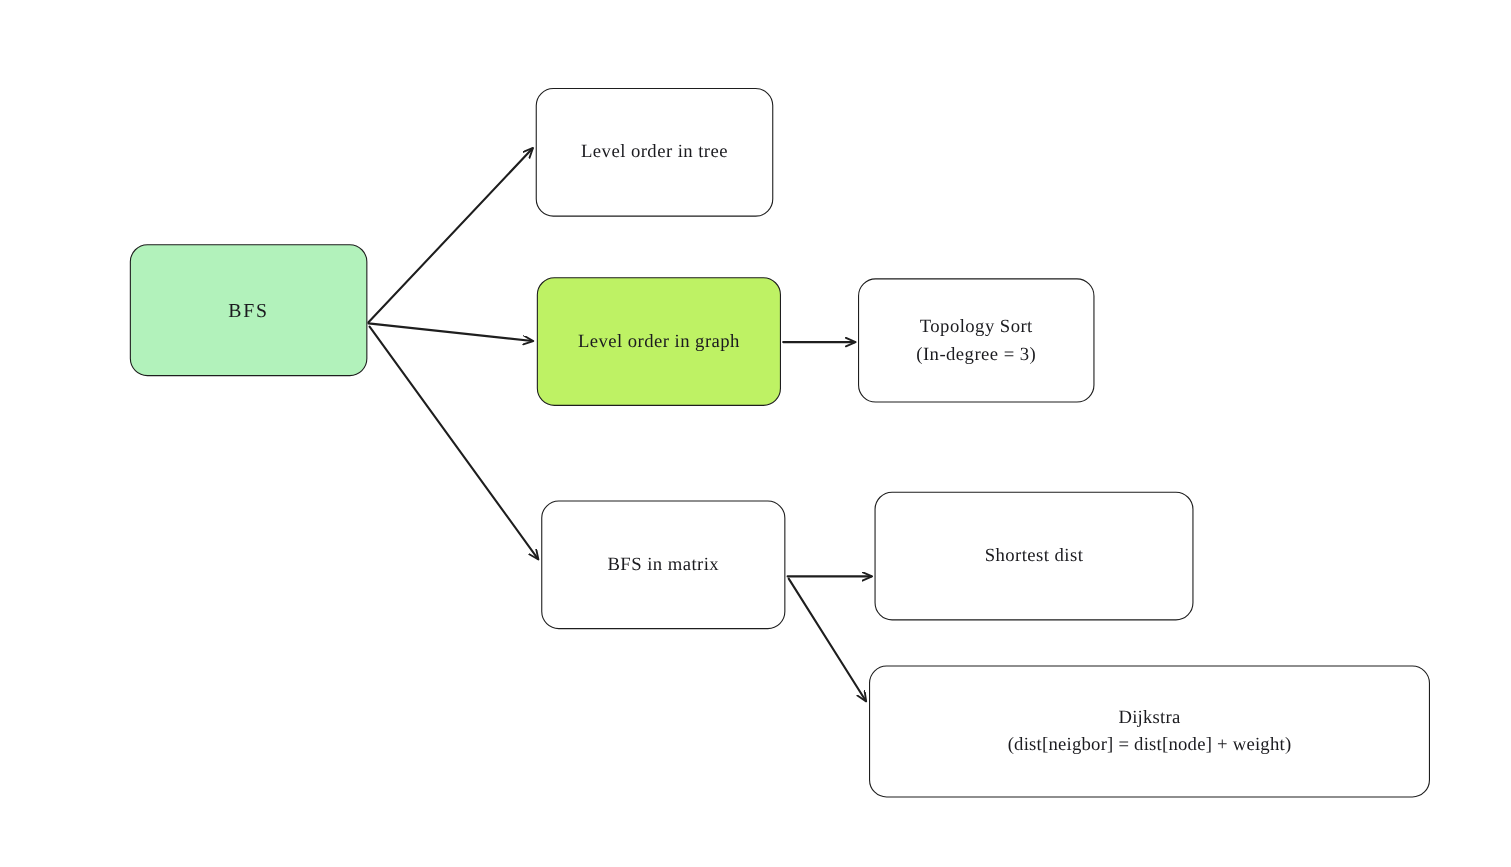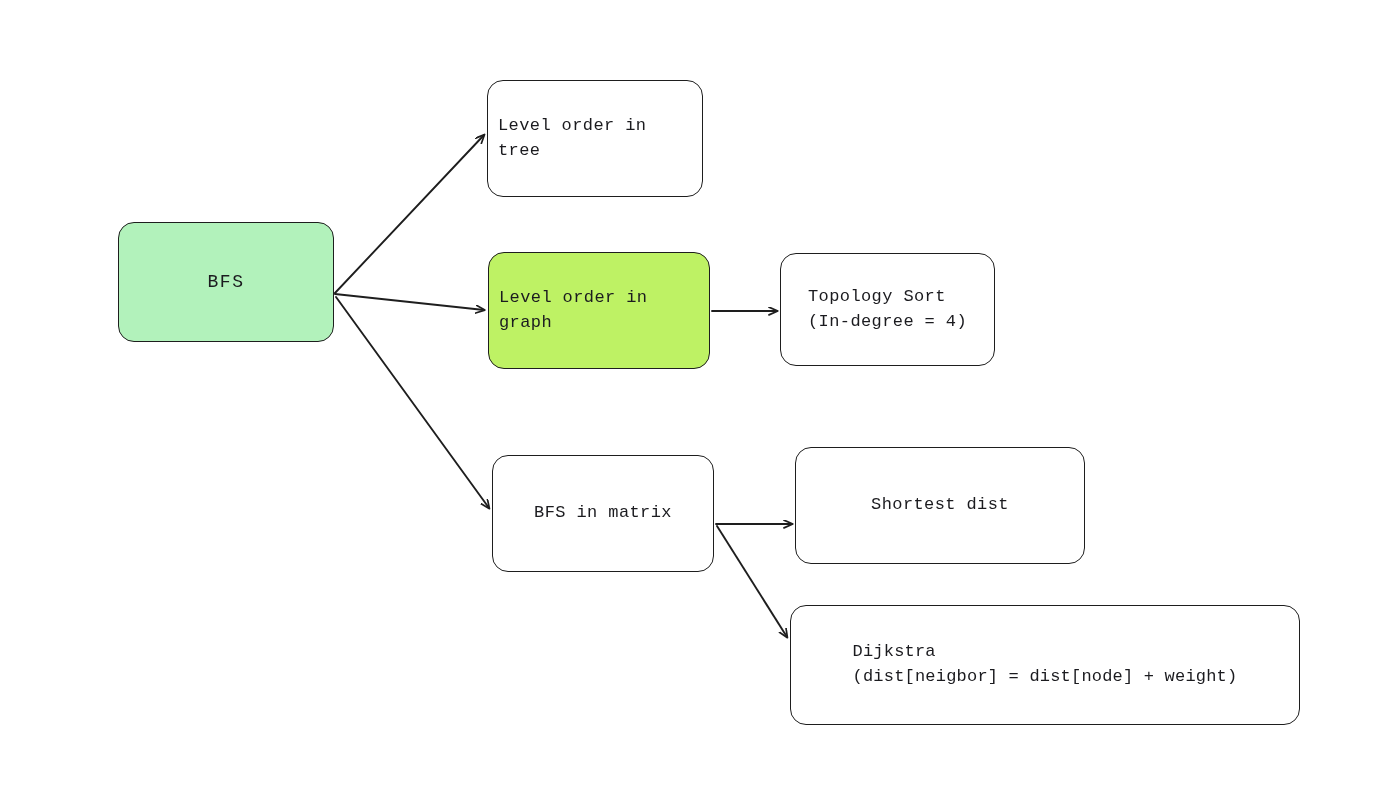--- a/index.html
+++ b/index.html
@@ -25,25 +25,26 @@
   }
   .node {
     position: absolute;
     box-sizing: border-box;
     border: 1.9px solid #1e1e1e;
     border-radius: 16px;
     background: #ffffff;
     display: flex;
     align-items: center;
     justify-content: center;
+    text-align: center;
     color: #1b1b1f;
     font-size: 17px;
     line-height: 1.45;
     letter-spacing: 0.4px;
-    font-family: Liberation Mono, monospace;
+    font-family: Liberation Serif, serif;
   }
   .node .label {
     white-space: pre-line;
     padding: 0 10px;
   }
   .node.root {
     background: #b2f2bb;
     border-color: #1e1e1e;
   }
   .node.root .label {
@@ -79,21 +80,21 @@
         <span class="label">BFS</span>
       </div>
       <div class="node" style="left: 487px; top: 80px; width: 216px; height: 117px; background: rgb(255, 255, 255); font-size: 17px;">
         <span class="label">Level order in tree</span>
       </div>
       <div class="node" style="left: 488px; top: 252px; width: 222px; height: 117px; background: #bef264; font-size: 17px;">
         <span class="label">Level order in graph</span>
       </div>
       <div class="node" style="left: 780px; top: 253px; width: 215px; height: 113px; background: rgb(255, 255, 255); font-size: 17px;">
         <span class="label">Topology Sort
-(In-degree = 4)</span>
+(In-degree = 3)</span>
       </div>
       <div class="node" style="left: 492px; top: 455px; width: 222px; height: 117px; background: rgb(255, 255, 255); font-size: 17px;">
         <span class="label">BFS in matrix</span>
       </div>
       <div class="node" style="left: 795px; top: 447px; width: 290px; height: 117px; background: rgb(255, 255, 255); font-size: 17px;">
         <span class="label">Shortest dist</span>
       </div>
       <div class="node wide" style="left: 790px; top: 605px; width: 510px; height: 120px; background: rgb(255, 255, 255); font-size: 17px;">
         <span class="label">Dijkstra
 (dist[neigbor] = dist[node] + weight)</span>

